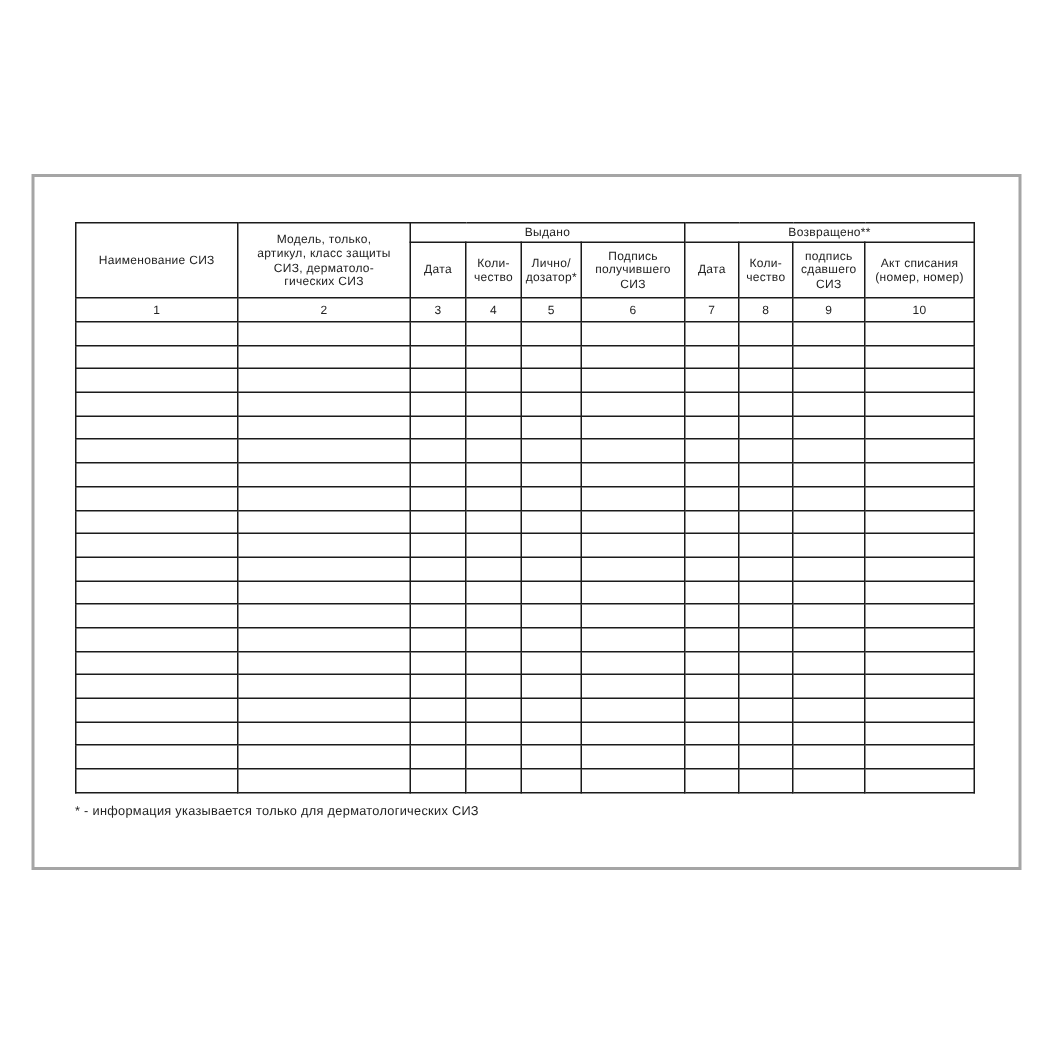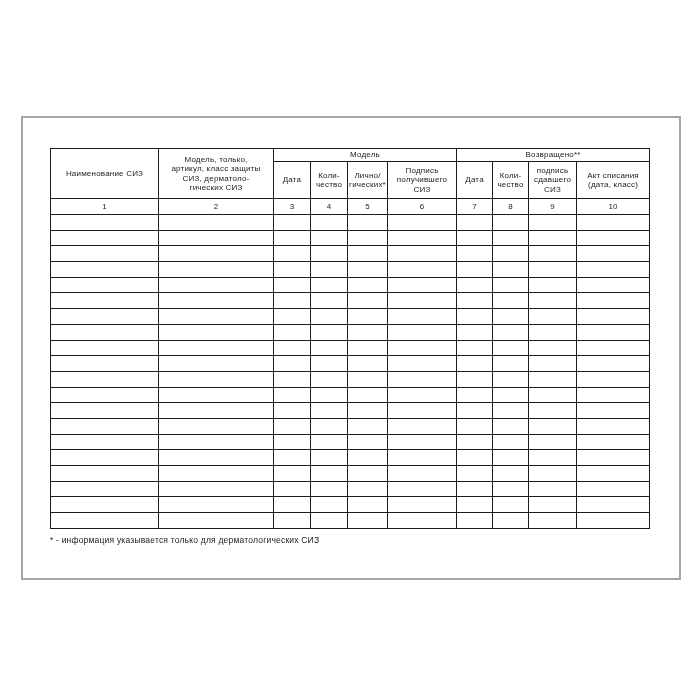--- a/index.html
+++ b/index.html
@@ -85,40 +85,40 @@
         <col style="width:48px">
         <col style="width:73px">
       </colgroup>
       <thead>
         <tr class="row-group">
           <th rowspan="2">Наименование СИЗ</th>
           <th rowspan="2">Модель, только,
 артикул, класс защиты
 СИЗ, дерматоло-
 гических СИЗ</th>
-          <th colspan="4">Модель</th>
+          <th colspan="4">Выдано</th>
           <th colspan="4">Возвращено**</th>
         </tr>
         <tr class="row-sub">
           <th>Дата</th>
           <th>Коли-
 чество</th>
           <th>Лично/
-гических*</th>
+дозатор*</th>
           <th>Подпись
 получившего
 СИЗ</th>
           <th>Дата</th>
           <th>Коли-
 чество</th>
           <th>подпись
 сдавшего
 СИЗ</th>
           <th>Акт списания
-(дата, класс)</th>
+(номер, номер)</th>
         </tr>
         <tr class="row-num">
           <td>1</td>
           <td>2</td>
           <td>3</td>
           <td>4</td>
           <td>5</td>
           <td>6</td>
           <td>7</td>
           <td>8</td>

